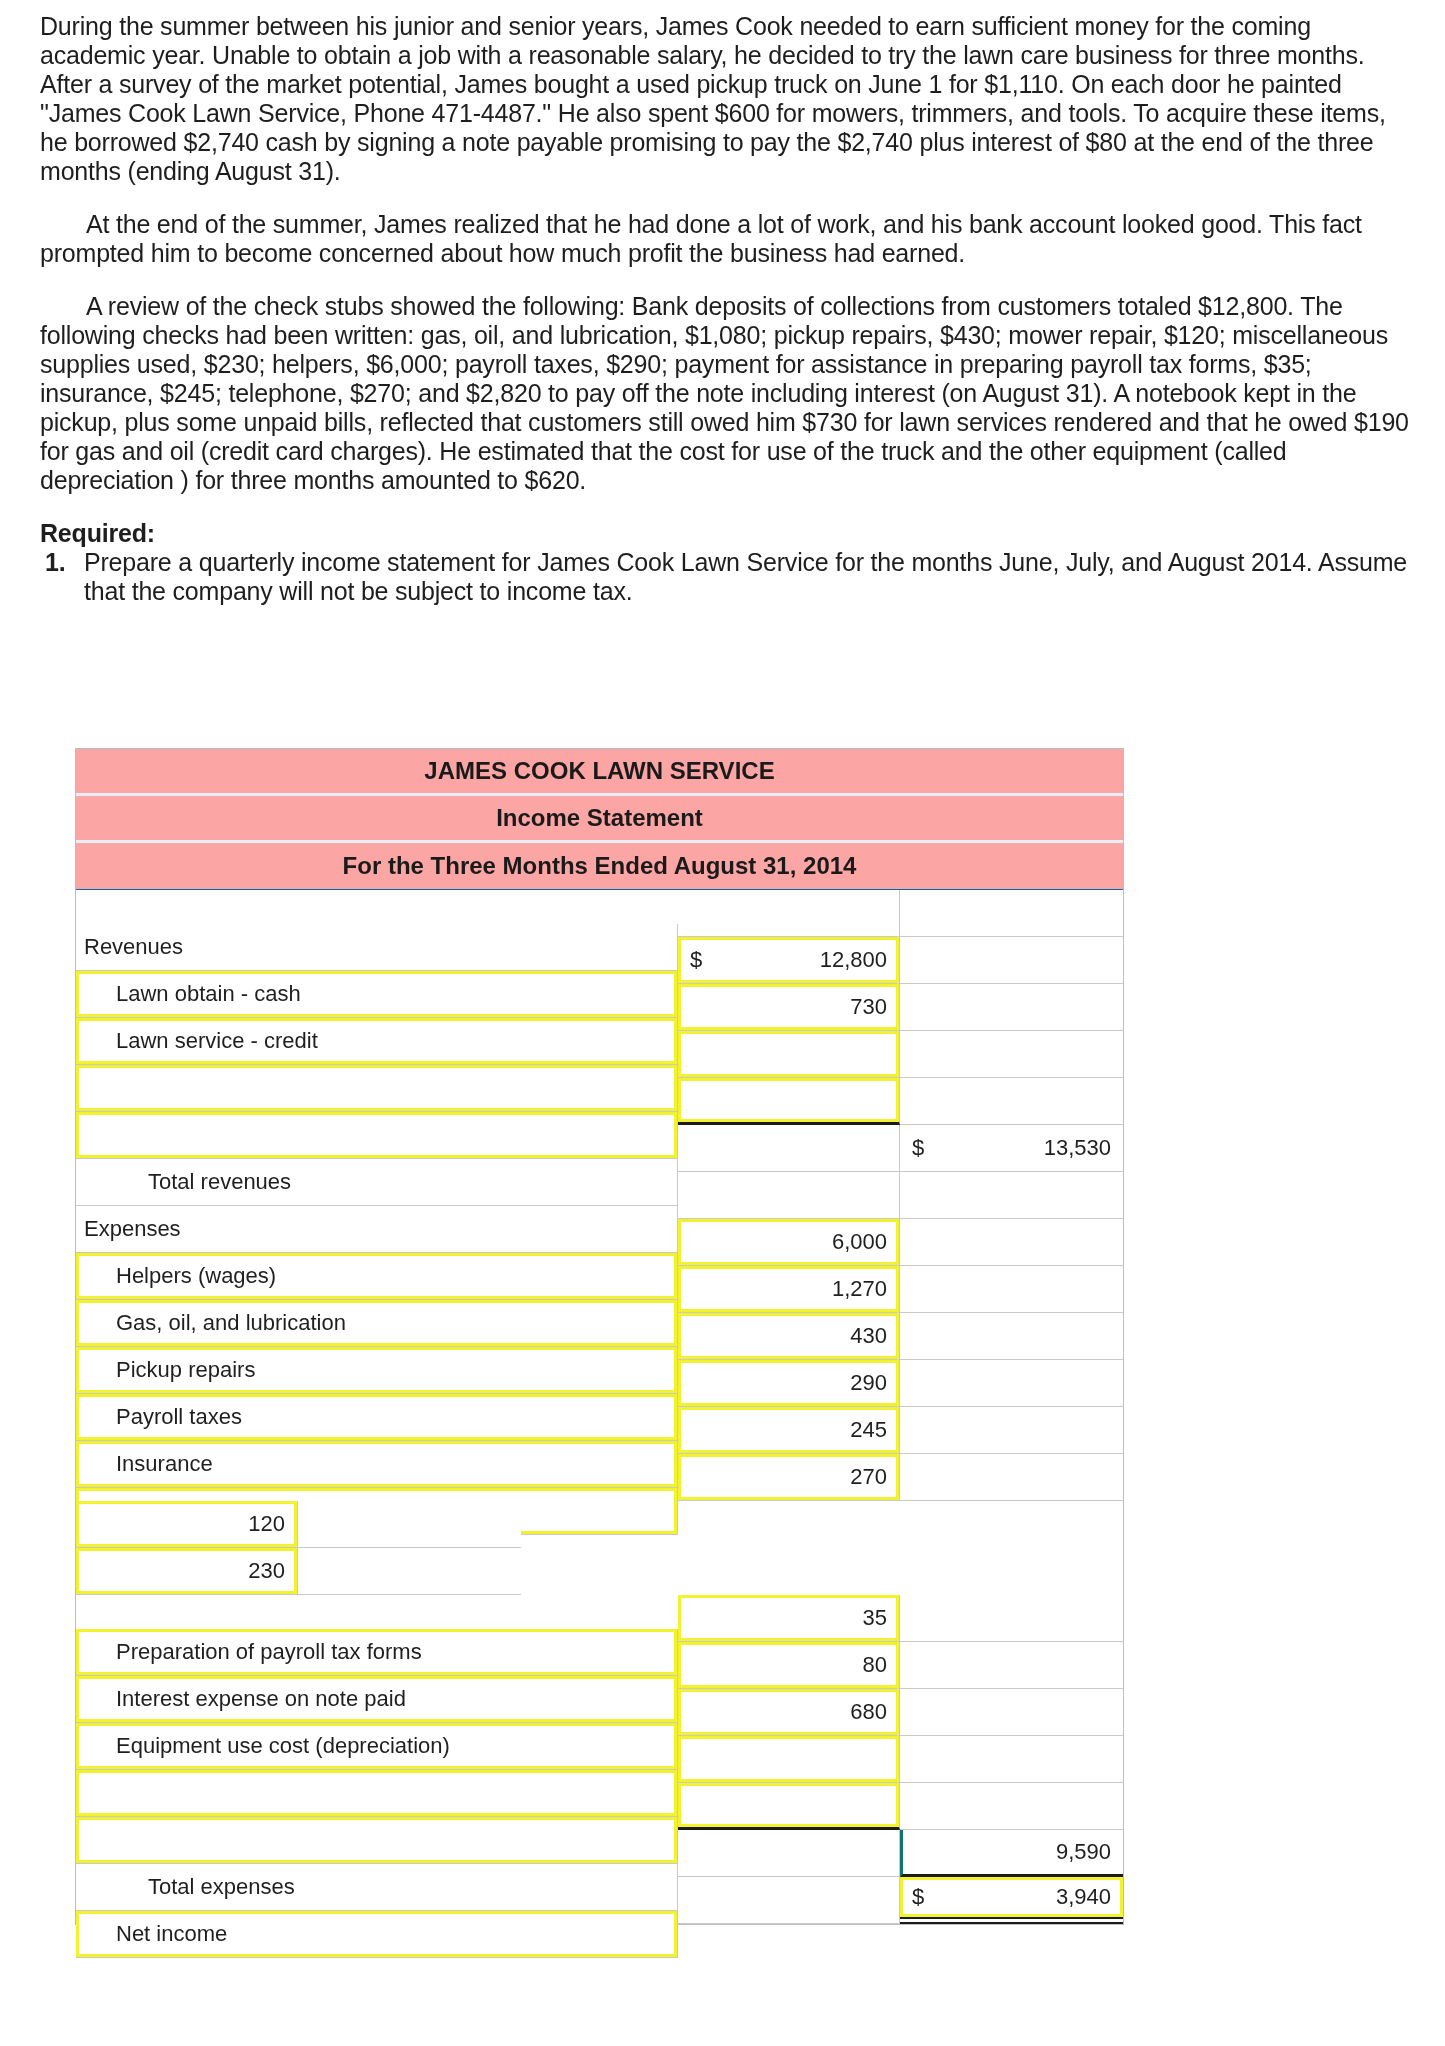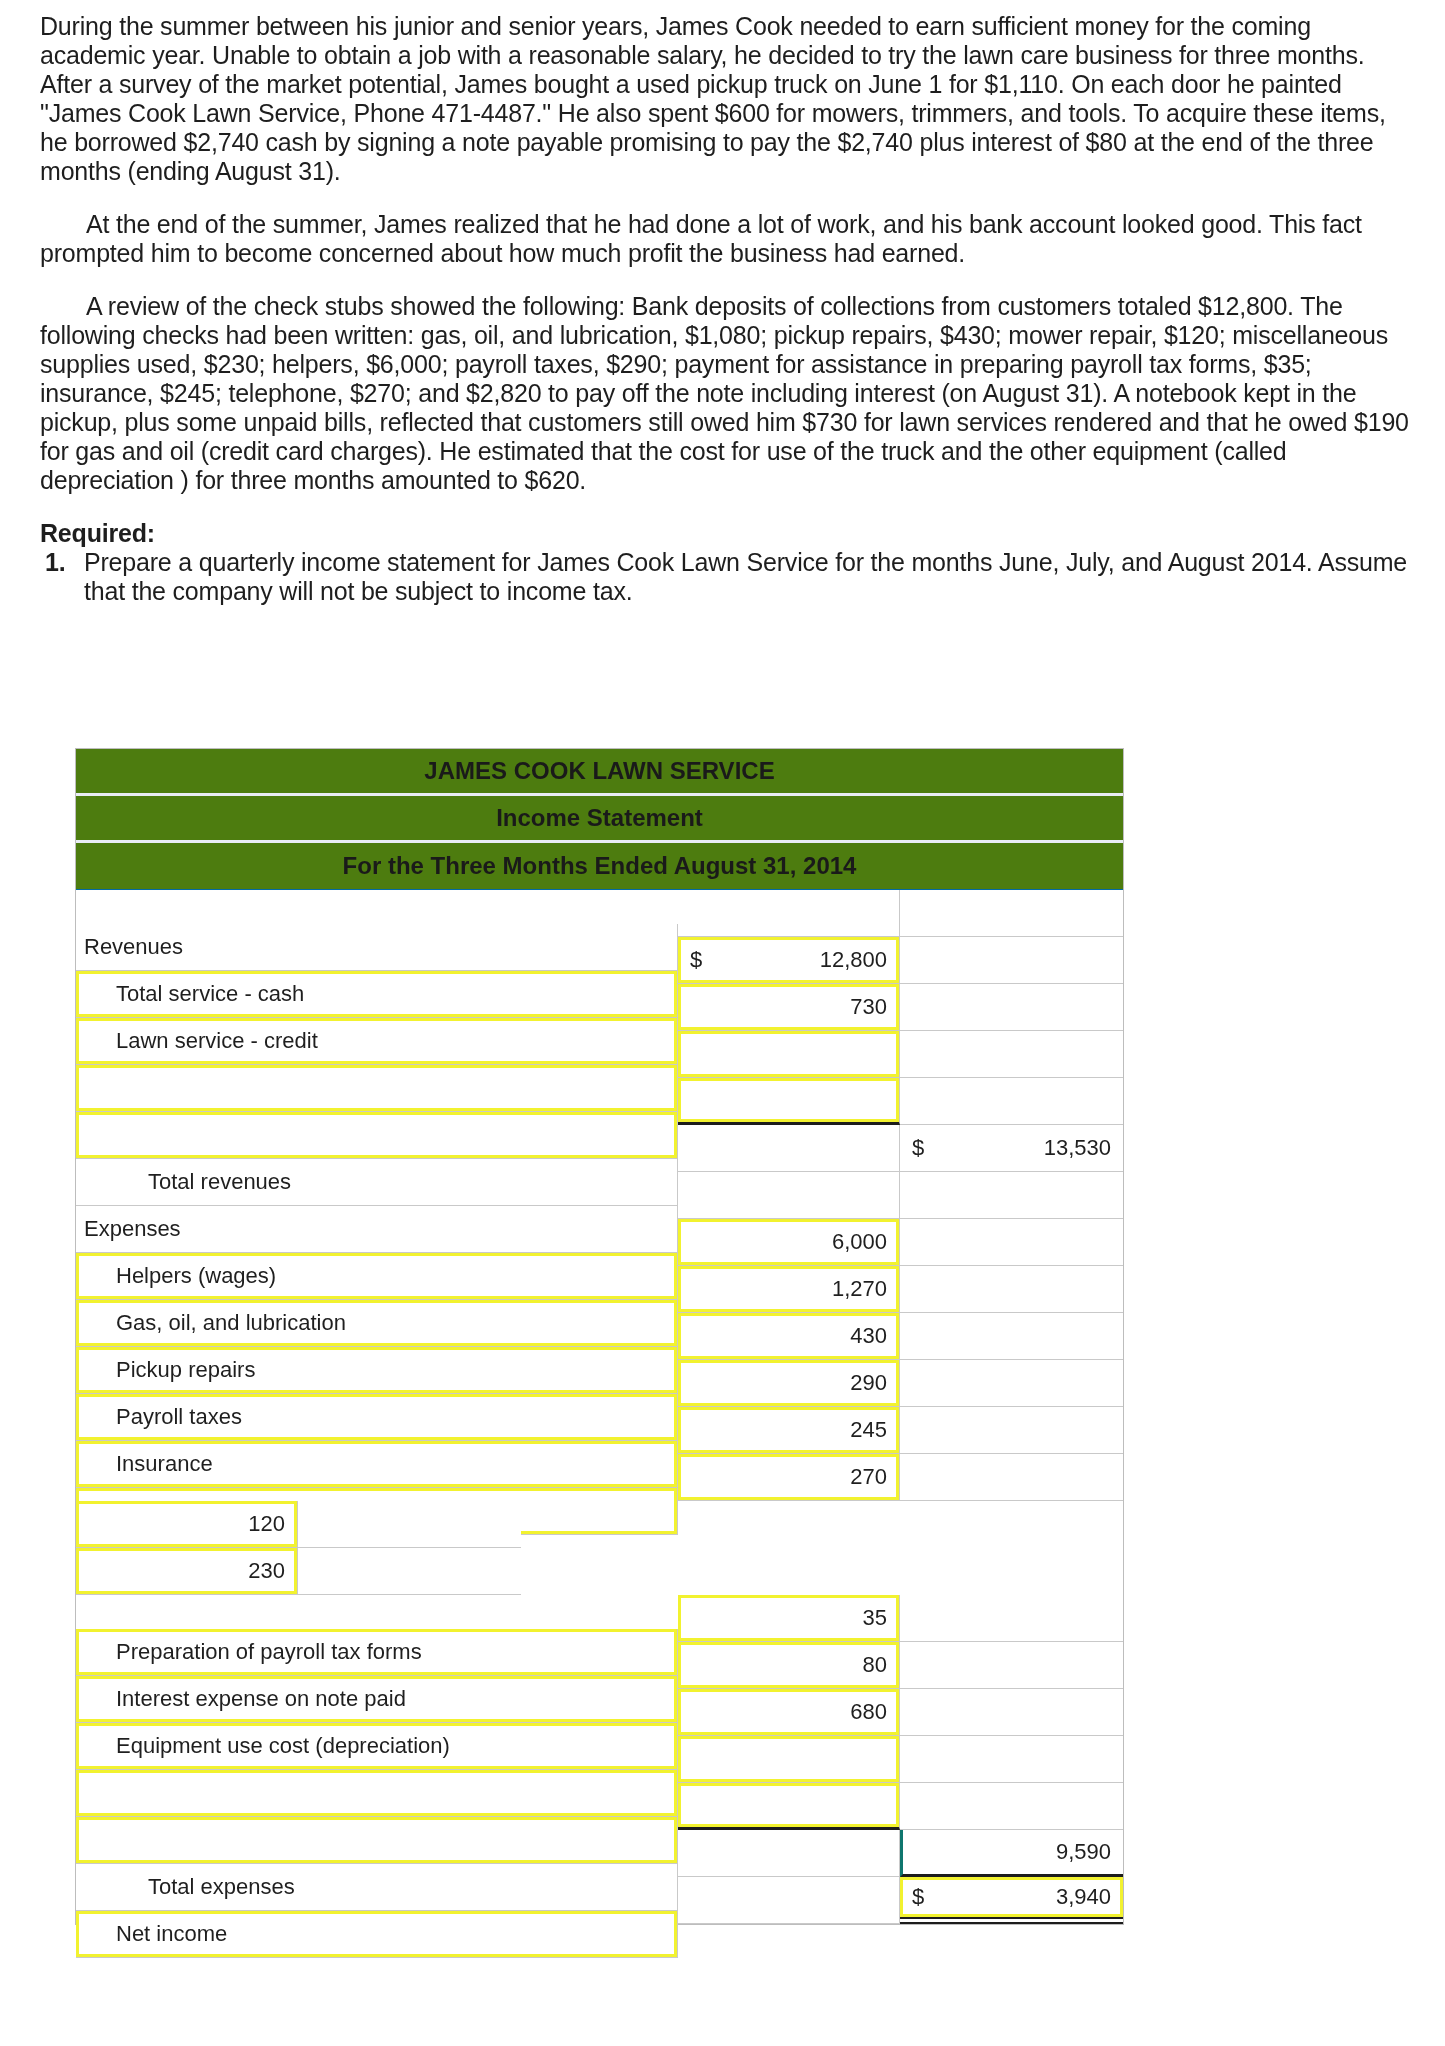--- a/index.html
+++ b/index.html
@@ -10,21 +10,21 @@
   .para{margin:0 0 24px 0;}
   .para.indent{text-indent:46px;}
   .required{margin:0;font-weight:bold;}
   .req-row{display:flex;margin:0;}
   .req-num{font-weight:bold;width:44px;flex:none;padding-left:5px;box-sizing:border-box;}
   .req-text{flex:1;}
 
   
   .sheet{position:absolute;left:75px;top:748px;width:1047px;
          border:1px solid #bdbdbd;background:#ffffff;font-size:22px;}
-  .hrow{height:44px;line-height:44px;background:#4d7c0f;border-bottom:3px solid #e9edf5;
+  .hrow{height:44px;line-height:44px;background:#fca5a5;border-bottom:3px solid #e9edf5;
         text-align:center;font-weight:bold;font-size:24px;color:#1a1a1a;}
   .hrow.last{border-bottom:1px solid #0369a1;height:46px;line-height:46px;}
   .tr{display:flex;height:47px;}
   .td{box-sizing:border-box;height:47px;display:flex;align-items:center;
       border-right:1px solid #c9c9c9;border-bottom:1px solid #c9c9c9;background:#ffffff;
       color:#1f1f1f;white-space:nowrap;overflow:hidden;}
   .c1{width:602px;margin-top:34px;}
   .c2{width:222px;}
   .c3{width:223px;border-right:none;}
   .amount{justify-content:flex-end;padding:0 12px;}
@@ -57,21 +57,21 @@
     <div class="hrow">JAMES COOK LAWN SERVICE</div>
     <div class="hrow">Income Statement</div>
     <div class="hrow last">For the Three Months Ended August 31, 2014</div>
     <div id="rows">
         <div class="tr">
           <div class="td c1 sec">Revenues</div>
           <div class="td c2 amount"></div>
           <div class="td c3 amount"></div>
         </div>
         <div class="tr">
-          <div class="td c1 ind1 hl">Total service - cash</div>
+          <div class="td c1 ind1 hl">Lawn obtain - cash</div>
           <div class="td c2 amount hl">
             <span class="cur">$</span>
             <span>12,800</span>
           </div>
           <div class="td c3 amount"></div>
         </div>
         <div class="tr">
           <div class="td c1 ind1 hl">Lawn service - credit</div>
           <div class="td c2 amount hl">
             <span>730</span>

